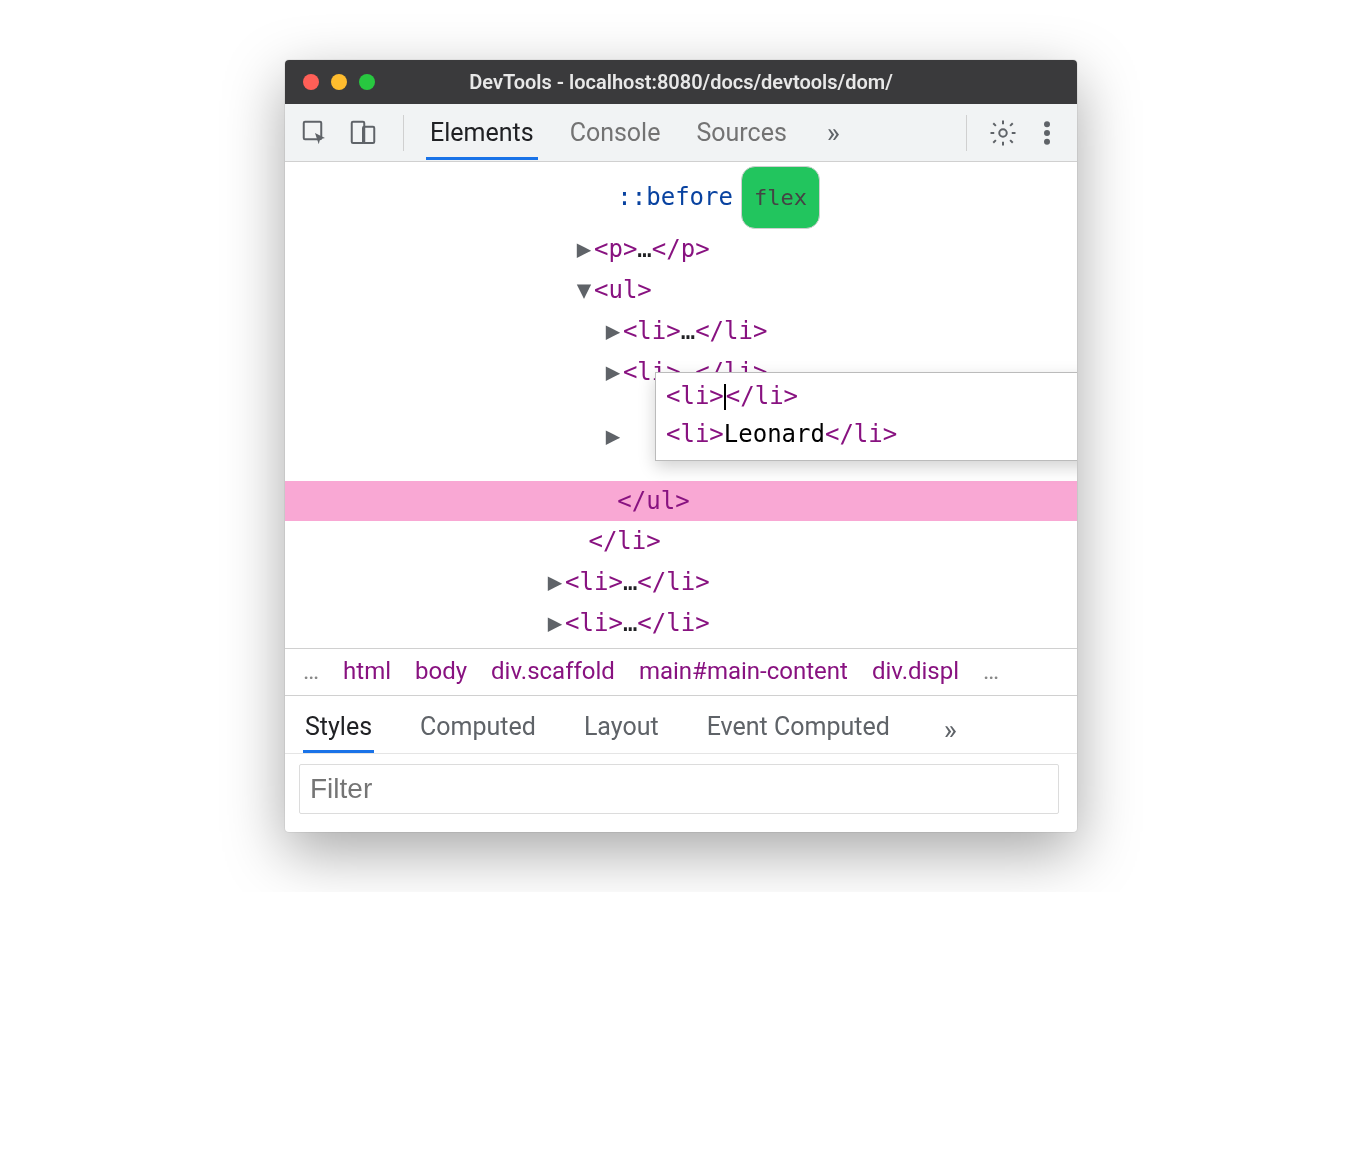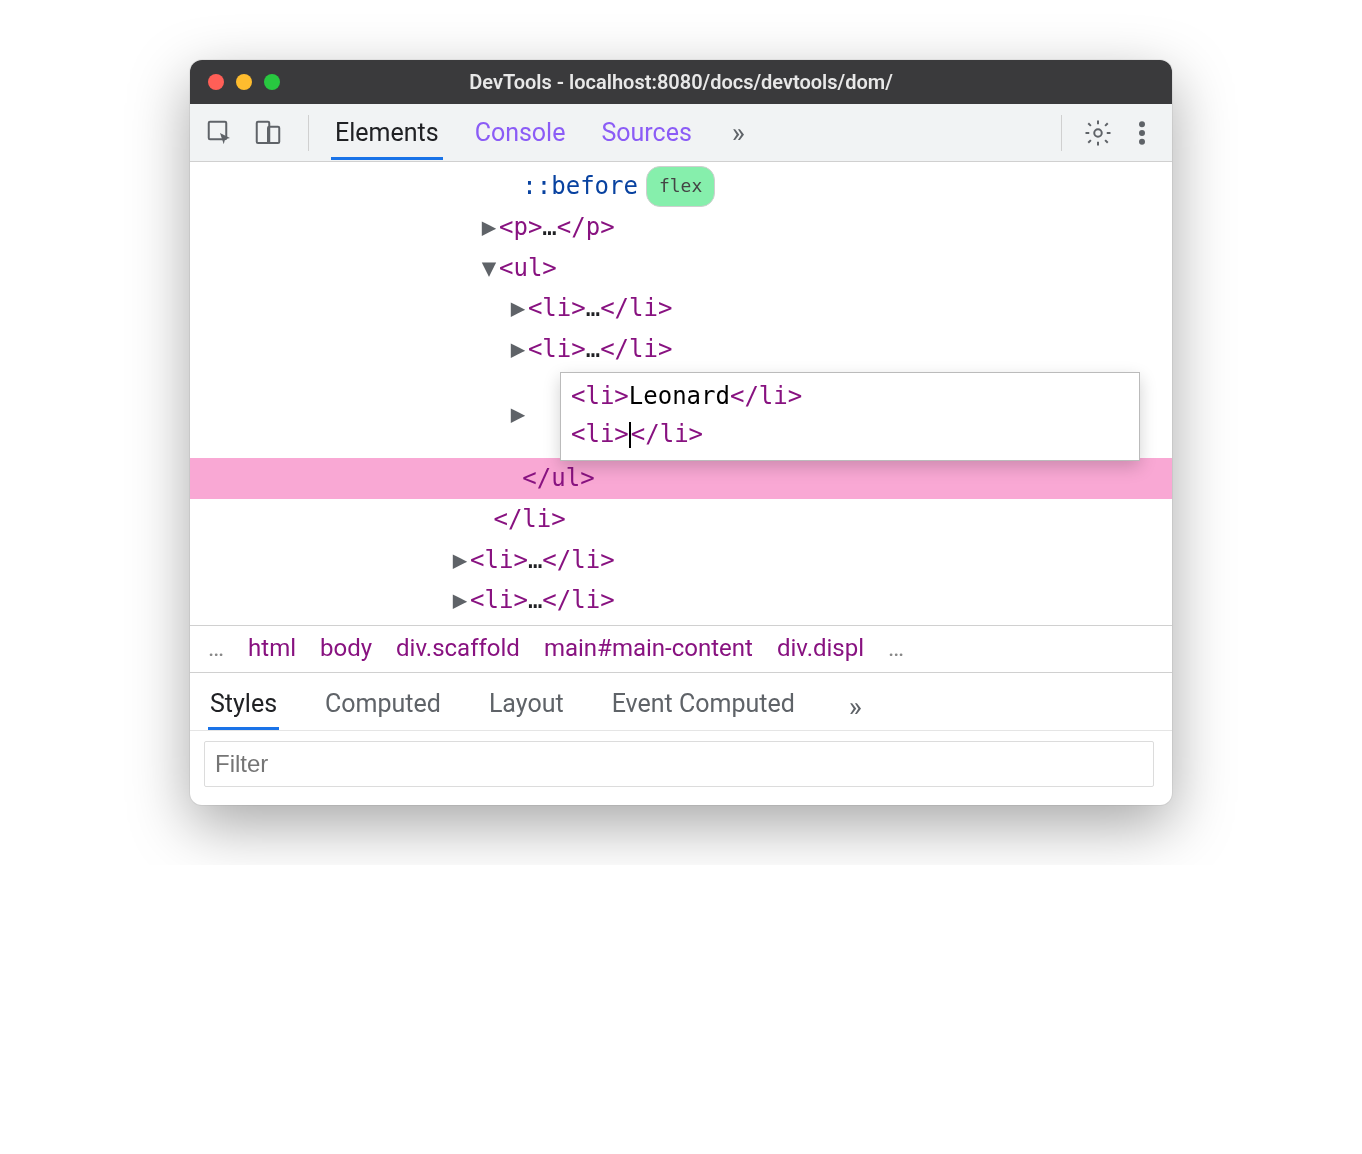--- a/index.html
+++ b/index.html
@@ -5,23 +5,23 @@
 * { box-sizing: border-box; margin: 0; padding: 0; }
 body {
   font-family: -apple-system, BlinkMacSystemFont, "Segoe UI", Roboto, sans-serif;
   background: #fff;
   display: flex;
   justify-content: center;
   align-items: flex-start;
   padding: 60px;
 }
 .window {
-  width: 982px;
-  background: #fff;
-  border-radius: 12px;
+  width: 792px;
+  background: #fff;
+  border-radius: 4px;
   box-shadow: 0 20px 60px rgba(0,0,0,0.35), 0 0 0 1px rgba(0,0,0,0.05);
   overflow: hidden;
 }
 .titlebar {
   background: #3a3a3c;
   height: 44px;
   display: flex;
   align-items: center;
   padding: 0 18px;
   position: relative;
@@ -48,21 +48,21 @@
   align-items: center;
   padding: 0 12px;
   gap: 12px;
 }
 .toolbar .divider { width: 1px; height: 36px; background: #d0d0d0; margin: 0 10px; }
 .tool-icon { width: 36px; height: 36px; display: flex; align-items: center; justify-content: center; color: #5f6368; cursor: pointer; }
 .tool-icon svg { width: 30px; height: 30px; stroke: currentColor; fill: none; stroke-width: 1.6; }
 .tabs { display: flex; gap: 28px; align-items: center; }
 .tab {
   font-size: 25px;
-  color: #8b5cf6;
+  color: #737373;
   padding: 12px 4px;
   cursor: pointer;
   position: relative;
 }
 .tab.active { color: #202124; }
 .tab.active::after {
   content: "";
   position: absolute;
   bottom: -1px; left: 0; right: 0;
   height: 3px;
@@ -80,25 +80,25 @@
   position: relative;
 }
 .row { white-space: pre; padding: 0 12px 0 0; display: flex; align-items: center; }
 .row.highlight { background: #f9a8d4; }
 .indent { display: inline-block; }
 .arrow { display: inline-block; width: 20px; text-align: center; color: #5f6368; cursor: pointer; user-select: none; }
 .tag { color: #881280; }
 .pseudo { color: #0842a0; }
 .badge {
   display: inline-block;
-  background: #86efac;
+  background: #22c55e;
   border: 1px solid #cfcfcf;
   border-radius: 14px;
-  font-size: 18px;
-  padding: 4px 12px;
+  font-size: 22px;
+  padding: 12px 12px;
   margin-left: 8px;
   font-family: "SF Mono", Menlo, monospace;
   color: #444;
 }
 .ellip { color: #202124; }
 .edit-box {
   position: absolute;
   background: #fff;
   border: 1px solid #bbb;
   box-shadow: 0 6px 16px rgba(0,0,0,0.18);
@@ -151,21 +151,21 @@
 }
 .styles-bar {
   display: flex;
   align-items: center;
   padding: 10px 18px 18px 14px;
   gap: 14px;
   border-top: 1px solid #e5e5e5;
 }
 .filter-input {
   flex: 1;
-  font-size: 24px;
+  font-size: 28px;
   padding: 8px 10px;
   border: 1px solid #dcdcdc;
   border-radius: 2px;
   color: #5f6368;
   background: #fff;
 }
 .styles-actions { display: flex; align-items: center; gap: 18px; color: #5f6368; font-size: 24px; font-family: "SF Mono", Menlo, monospace; }
 .styles-actions .act { cursor: pointer; display: flex; align-items: center; }
 .styles-actions svg { width: 28px; height: 28px; stroke: currentColor; fill: none; stroke-width: 1.8; }
 .plus-corner { position: relative; font-size: 30px; font-weight: 300; font-family: -apple-system, sans-serif; }
@@ -238,22 +238,22 @@
 
     <div class="row highlight"><span class="indent">                       </span><span class="tag">&lt;/ul&gt;</span></div>
 
     <div class="row"><span class="indent">                     </span><span class="tag">&lt;/li&gt;</span></div>
 
     <div class="row"><span class="indent">                  </span><span class="arrow">▶</span><span class="tag">&lt;li&gt;</span><span class="ellip">…</span><span class="tag">&lt;/li&gt;</span></div>
 
     <div class="row"><span class="indent">                  </span><span class="arrow">▶</span><span class="tag">&lt;li&gt;</span><span class="ellip">…</span><span class="tag">&lt;/li&gt;</span></div>
 
     <div class="edit-box" style="left:370px; top:210px; width:580px;">
+      <div class="eline"><span class="tag">&lt;li&gt;</span><span class="cursor-mark"></span><span class="tag">&lt;/li&gt;</span></div>
       <div class="eline"><span class="tag">&lt;li&gt;</span><span>Leonard</span><span class="tag">&lt;/li&gt;</span></div>
-      <div class="eline"><span class="tag">&lt;li&gt;</span><span class="cursor-mark"></span><span class="tag">&lt;/li&gt;</span></div>
     </div>
   </div>
 
   <div class="breadcrumb">
     <span class="more">…</span>
     <span class="crumb">html</span>
     <span class="crumb">body</span>
     <span class="crumb">div.scaffold</span>
     <span class="crumb">main#main-content</span>
     <span class="crumb">div.displ</span>

